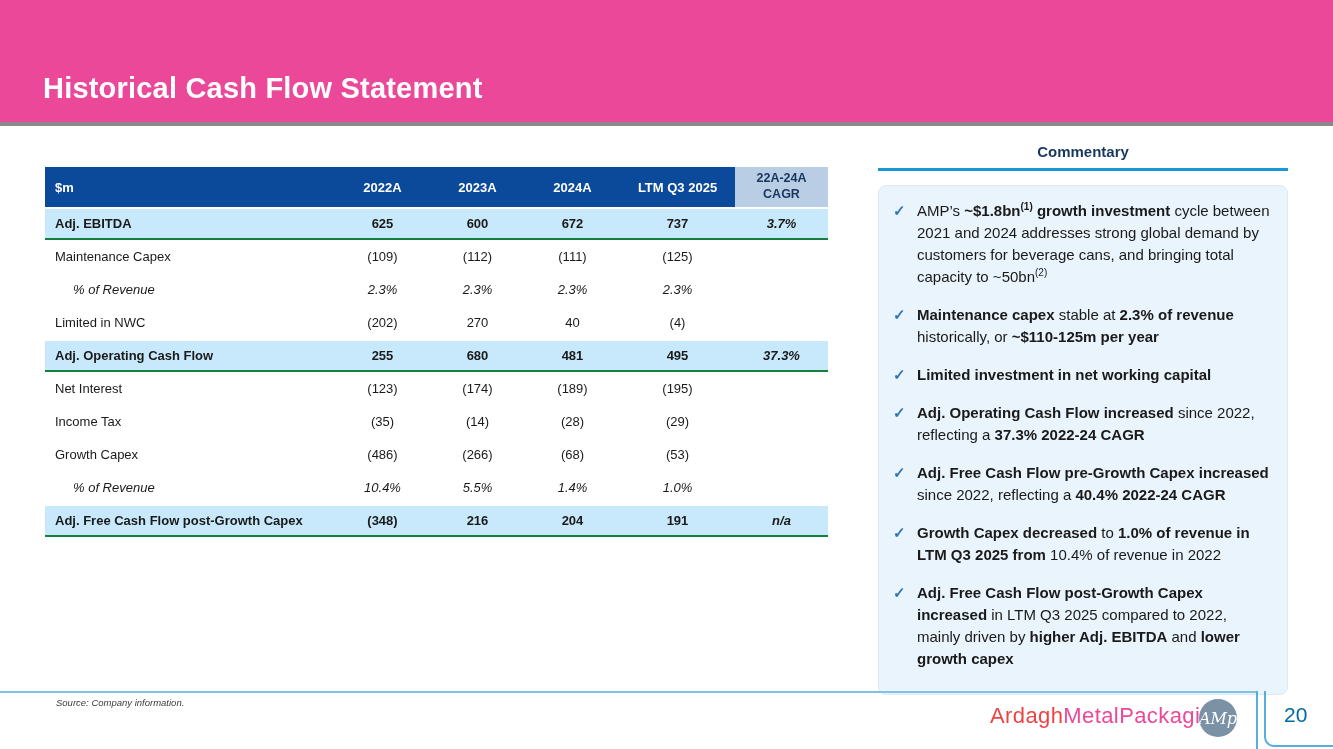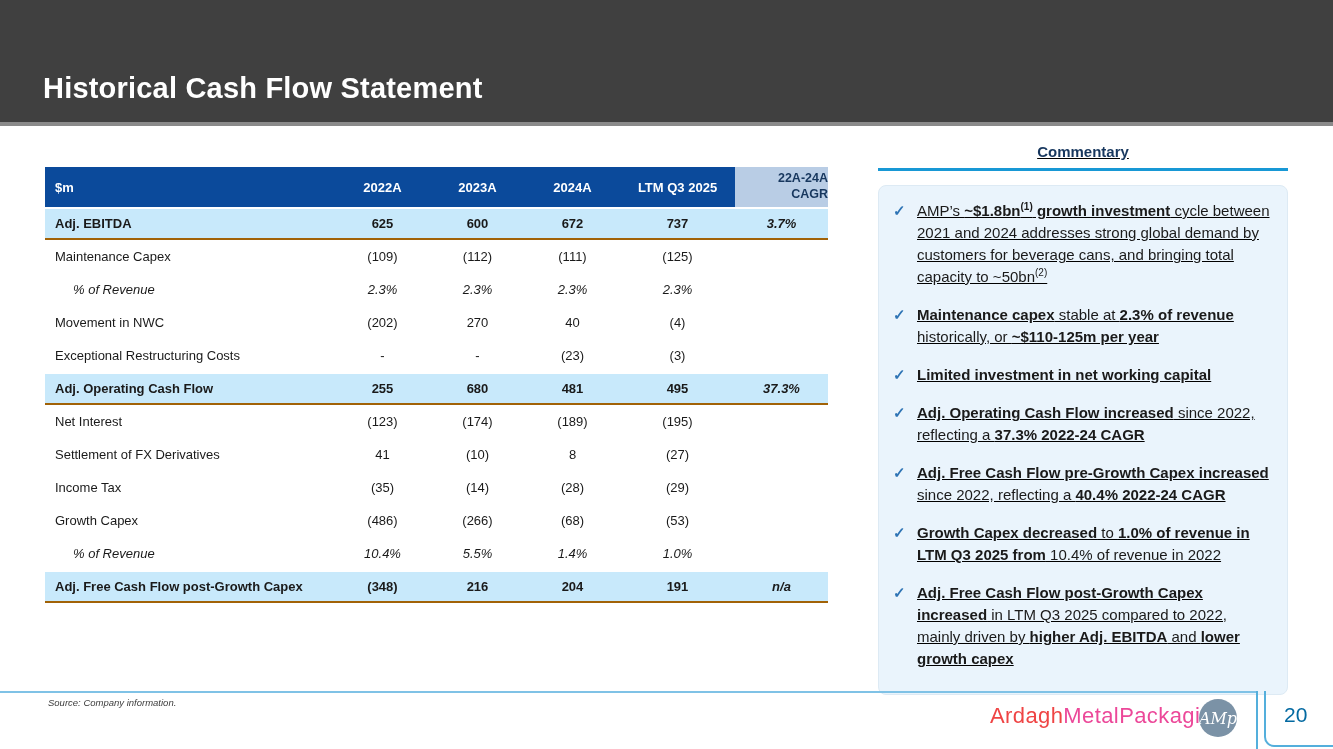--- a/index.html
+++ b/index.html
@@ -1,55 +1,55 @@
 <!DOCTYPE html>
 <html><head>
 <meta charset="utf-8">
 <style>
   * { margin:0; padding:0; box-sizing:border-box; }
   html,body { background:#ffffff; }
   body { font-family:"Liberation Sans", sans-serif; }
   .slide { position:relative; width:1333px; height:749px; background:#ffffff; overflow:hidden; }
 
   
-  .top-band { position:absolute; left:0; top:0; width:1333px; height:122px; background:#404040; }
+  .top-band { position:absolute; left:0; top:0; width:1333px; height:122px; background:#ec4899; }
   .slide-title { position:absolute; left:43px; top:72px; color:#ffffff; font-size:29px; font-weight:bold; letter-spacing:0.2px; }
   .band-underline { position:absolute; left:0; top:122px; width:1333px; height:4px; background:#8a8a8a; }
 
   
   .table-wrap { position:absolute; left:45px; top:167px; width:783px; }
   table.cashflow { width:783px; border-collapse:separate; border-spacing:0; table-layout:fixed; font-size:13px; color:#1a1a1a; }
   col.c-lbl { width:290px; } col.c-y { width:95px; } col.c-ltm { width:115px; } col.c-cagr { width:93px; }
   tr.head-row th { height:40px; background:#0b4a9b; color:#ffffff; font-weight:bold; vertical-align:middle; }
   tr.head-row th.lbl { text-align:left; padding-left:10px; }
   tr.head-row th.num { text-align:center; }
-  tr.head-row th.cagr-h { background:#b9cde5; color:#17375e; text-align:right; font-size:12.5px; line-height:1.25; vertical-align:middle; }
+  tr.head-row th.cagr-h { background:#b9cde5; color:#17375e; text-align:center; font-size:12.5px; line-height:1.25; vertical-align:middle; }
   td { height:33px; vertical-align:middle; background:#ffffff; }
   td.lbl { text-align:left; padding-left:10px; }
   td.num, td.cagr { text-align:center; }
   td.cagr { font-weight:bold; font-style:italic; }
-  tr.highlight td { background:#c8e9fb; font-weight:bold; border-top:2px solid #ffffff; border-bottom:2px solid #a16207; }
+  tr.highlight td { background:#c8e9fb; font-weight:bold; border-top:2px solid #ffffff; border-bottom:2px solid #15803d; }
   tr.italic-indent td { font-style:italic; }
   tr.italic-indent td.lbl { padding-left:28px; }
 
   
-  .commentary { position:absolute; left:878px; top:143px; width:410px;text-decoration:underline; }
+  .commentary { position:absolute; left:878px; top:143px; width:410px; }
   .commentary-title { text-align:center; font-size:15px; font-weight:bold; color:#17375e; }
   .commentary-rule { margin-top:8px; height:3px; background:#1898d5; }
   .commentary-box { margin-top:14px; background:#eaf4fc; border:1px solid #ddeaf4; border-radius:8px; padding:14px 14px 8px 14px; min-height:482px; }
   .bullet { position:relative; padding-left:24px; margin-bottom:16px; font-size:15px; line-height:22px; color:#1a1a1a; }
   .bullet .check { position:absolute; left:0; top:0; color:#2e74b5; font-weight:bold; font-size:15px; }
   .bullet .b { font-weight:bold; }
   .bullet sup { font-size:10px; line-height:0; }
 
   
   .footer-rule { position:absolute; left:0; top:691px; width:1256px; height:2px; background:#7fc2e6; }
   .footnotes { position:absolute; left:48px; top:697px; font-size:9.5px; line-height:11.5px; color:#3d3d3d; }
   .footnote .marker { display:inline-block; width:26px; }
-  .footnote-source { font-style:italic; }
+  .footnote-source { font-style:italic;margin-left:8px; }
   .logo { position:absolute; left:990px; top:703px; font-size:22px; font-weight:300; letter-spacing:0.4px; white-space:nowrap; }
   .logo .p1 { color:#ef4444; }
   .logo .p2, .logo .p3 { color:#ec4899; }
   .logo-mark { position:absolute; left:1199px; top:699px; width:38px; height:38px; }
   .footer-vline { position:absolute; left:1256px; top:691px; width:2px; height:58px; background:#54afdc; }
   .page-tab { position:absolute; left:1264px; top:691px; width:80px; height:56px; border-left:2px solid #54afdc; border-bottom:2px solid #54afdc; border-bottom-left-radius:10px; }
   .page-number { position:absolute; left:1284px; top:703px; font-size:21px; color:#0369a1; }
 </style>
 </head>
 <body>
@@ -103,57 +103,41 @@
           </tr>
           <tr class="italic-indent">
             <td class="lbl">% of Revenue</td>
             <td class="num">2.3%</td>
             <td class="num">2.3%</td>
             <td class="num">2.3%</td>
             <td class="num">2.3%</td>
             <td class="cagr"></td>
           </tr>
           <tr class="normal">
-            <td class="lbl">Movement in NWC</td>
+            <td class="lbl">Limited in NWC</td>
             <td class="num">(202)</td>
             <td class="num">270</td>
             <td class="num">40</td>
             <td class="num">(4)</td>
-            <td class="cagr"></td>
-          </tr>
-          <tr class="normal">
-            <td class="lbl">Exceptional Restructuring Costs</td>
-            <td class="num">-</td>
-            <td class="num">-</td>
-            <td class="num">(23)</td>
-            <td class="num">(3)</td>
             <td class="cagr"></td>
           </tr>
           <tr class="highlight">
             <td class="lbl">Adj. Operating Cash Flow</td>
             <td class="num">255</td>
             <td class="num">680</td>
             <td class="num">481</td>
             <td class="num">495</td>
             <td class="cagr">37.3%</td>
           </tr>
           <tr class="normal">
             <td class="lbl">Net Interest</td>
             <td class="num">(123)</td>
             <td class="num">(174)</td>
             <td class="num">(189)</td>
             <td class="num">(195)</td>
-            <td class="cagr"></td>
-          </tr>
-          <tr class="normal">
-            <td class="lbl">Settlement of FX Derivatives</td>
-            <td class="num">41</td>
-            <td class="num">(10)</td>
-            <td class="num">8</td>
-            <td class="num">(27)</td>
             <td class="cagr"></td>
           </tr>
           <tr class="normal">
             <td class="lbl">Income Tax</td>
             <td class="num">(35)</td>
             <td class="num">(14)</td>
             <td class="num">(28)</td>
             <td class="num">(29)</td>
             <td class="cagr"></td>
           </tr>

